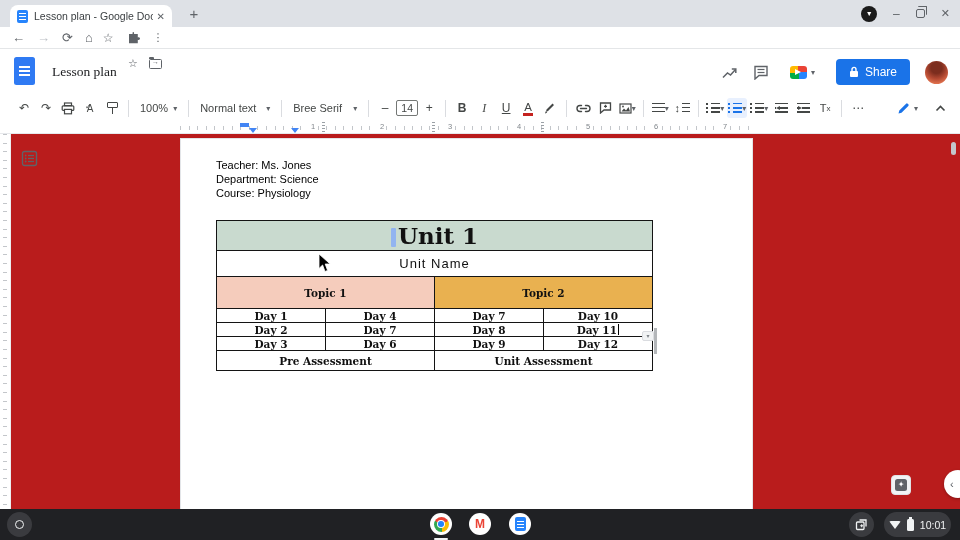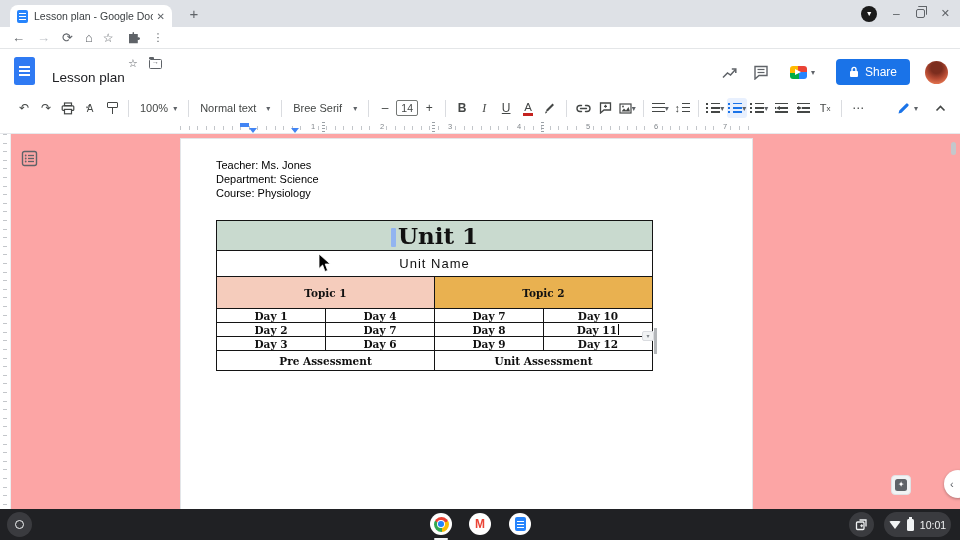--- a/index.html
+++ b/index.html
@@ -39,21 +39,21 @@
   .abar-right { display:flex; align-items:center; gap:13px; margin-left:10px; }
   .staricon { color:#5f6368; font-size:12px; }
   .dots { color:#5f6368; font-size:11px; }
 
   
   .docshead { position:absolute; left:0; top:49px; width:960px; height:46px; background:#fff; }
   .docsicon { position:absolute; left:14px; top:8px; width:21px; height:28px; background:#2f7af3;
     border-radius:2.5px; }
   .docsicon::after { content:""; position:absolute; left:5px; top:9px; width:11px; height:11px;
     background:repeating-linear-gradient(to bottom,#fff 0 1.6px,transparent 1.6px 4.2px); }
-  .doctitle { position:absolute; left:52px; top:21px; font-size:13.5px; color:#202124; }
+  .doctitle { position:absolute; left:52px; top:15px; font-size:13.5px; color:#202124;font-family:Liberation Serif, serif; }
   .title-icons { position:absolute; left:128px; top:8px; display:flex; gap:11px; color:#5f6368; font-size:11px; }
   .folderico { width:13px; height:10px; border:1.2px solid #5f6368; border-radius:1.5px; position:relative; top:2px; }
   .folderico::before { content:""; position:absolute; left:-1px; top:-3px; width:5px; height:2px;
     background:#5f6368; border-radius:1px 1px 0 0; }
   .folderico::after { content:"→"; position:absolute; left:2px; top:-2.5px; font-size:7px; color:#5f6368; }
   .menurow { position:absolute; left:46px; top:26px; display:flex; }
   .menuitem { font-size:11.5px; color:#202124; padding:1px 7px; border-radius:3px; }
   .savestatus { font-size:10.5px; color:#80868b; text-decoration:underline; margin-left:14px; padding-top:2px; }
   .head-right { position:absolute; right:12px; top:6px; height:34px; display:flex; align-items:center; gap:15px; }
   .meetwrap { display:flex; align-items:center; gap:4px; padding:4px 6px; }
@@ -111,21 +111,21 @@
   .ruler-ticks { position:absolute; left:180px; top:5px; width:573px; height:4px;
     background:repeating-linear-gradient(to right,#c3c6ca 0 1px,transparent 1px 8.6px); }
   .rnum { position:absolute; top:1px; font-size:7.5px; color:#80868b; background:#fff; padding:0 2px; }
   .colmark { position:absolute; top:1px; width:3px; height:11px;
     background:repeating-linear-gradient(to bottom,#9aa0a6 0 1px,transparent 1px 3px); }
   .ind-rect { position:absolute; left:240px; top:2px; width:9px; height:3.5px; background:#4285f4; }
   .ind-tri { position:absolute; top:7px; border-left:4px solid transparent; border-right:4px solid transparent;
     border-top:5px solid #4285f4; }
 
   
-  .canvas { position:absolute; left:0; top:134px; width:960px; height:375px; background:#fca5a5; overflow:hidden; }
+  .canvas { position:absolute; left:0; top:134px; width:960px; height:375px; background:#b91c1c; overflow:hidden; }
   .vruler { position:absolute; left:0; top:0; width:11px; height:375px; background:#fff;
     border-right:1px solid #eceef0; }
   .vruler::after { content:""; position:absolute; left:3px; top:0; width:4px; height:375px;
     background:repeating-linear-gradient(to bottom,#c3c6ca 0 1px,transparent 1px 8.6px); }
   .outline-btn { position:absolute; left:21px; top:16px; width:17px; height:17px; color:#5f6368; }
   .page { position:absolute; left:180px; top:4px; width:573px; height:520px; background:#fff;
     border:1px solid #e3e5e8; }
   .metalines { position:absolute; left:35px; top:19px; font-size:11px; color:#000; line-height:14px; }
   .doctable { position:absolute; left:35px; top:81px; width:437px; border-collapse:collapse;
     table-layout:fixed; font-family:"DejaVu Serif", serif; }

